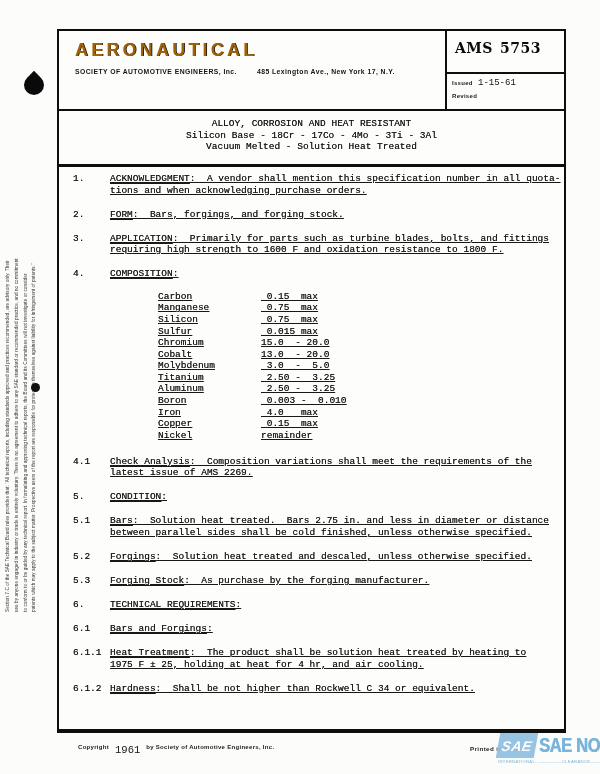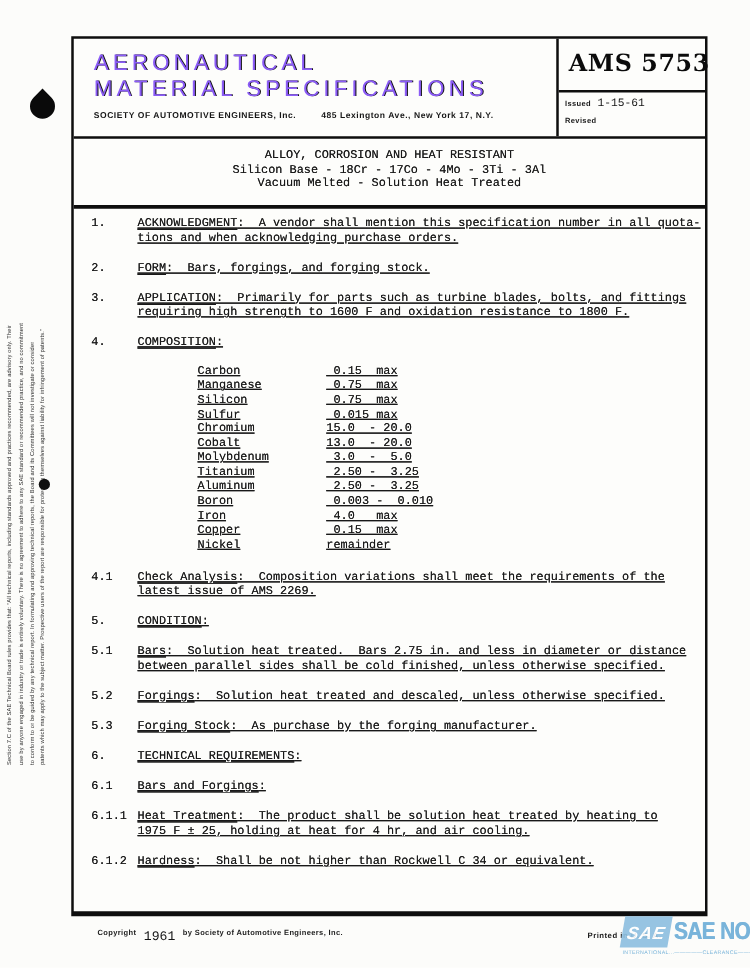--- a/index.html
+++ b/index.html
@@ -24,32 +24,32 @@
   }
   
   .doc-box{
     position:absolute; left:57px; top:29px; width:509px; height:704px;
     box-sizing:border-box; background:#fdfdfb;
     border:2.5px solid #0e0e0e; border-bottom-width:4px;
   }
   .doc-header{display:flex; height:78px; border-bottom:2.5px solid #0e0e0e;}
   .header-left{flex:1; padding:9px 0 0 16px; overflow:hidden;}
   .masthead-line{
-    font-weight:normal; font-size:18px; line-height:21px; letter-spacing:3.2px;
-    color:#8b5cf6; text-shadow:0.7px 0 0 #0c0c0c; white-space:nowrap;
+    font-weight:bold; font-size:18px; line-height:21px; letter-spacing:3.2px;
+    color:#a16207; text-shadow:0.7px 0 0 #0c0c0c; white-space:nowrap;
   }
   .society-line{
     margin-top:7px; font-weight:bold; font-size:6.8px; letter-spacing:0.45px;
     color:#151515; white-space:nowrap;
   }
   .society-address{margin-left:20px;}
   .header-right{width:117px; border-left:2.5px solid #0e0e0e; display:flex; flex-direction:column;}
   .ams-box{
     box-sizing:border-box; height:43px; border-bottom:2.5px solid #0e0e0e;
-    font-family:"DejaVu Serif", serif; font-weight:bold; font-size:19px;
+    font-family:"DejaVu Serif", serif; font-weight:bold; font-size:14px;
     padding:9px 0 0 8px; letter-spacing:0.5px; color:#0b0b0b; white-space:nowrap;
   }
   .ams-number{margin-left:7px;}
   .issue-box{flex:1; padding:3px 0 0 5px;}
   .issue-row{display:flex; align-items:baseline; line-height:13px;}
   .issue-label{font-weight:bold; font-size:6px; letter-spacing:0.3px; width:26px; color:#1a1a1a;}
   .issue-value{font-family:"Liberation Mono", monospace; font-size:9px; color:#141414;}
   
   .title-block{
     box-sizing:border-box; height:56px; border-bottom:3px solid #0e0e0e;
@@ -104,21 +104,20 @@
       <div class="mline">patents which may apply to the subject matter. Prospective users of the report are responsible for protecting themselves against liability for infringement of patents.”</div>
     </div>
   <div class="ink-blob"></div>
   <div class="ink-dot"></div>
 
   <div class="doc-box">
 
     <div class="doc-header">
       <div class="header-left">
         <div class="masthead-line">AERONAUTICAL</div>
-        <div class="masthead-line">MATERIAL SPECIFICATIONS</div>
         <div class="society-line">
           <span>SOCIETY OF AUTOMOTIVE ENGINEERS, Inc.</span><span class="society-address">485 Lexington Ave.,  New York 17, N.Y.</span>
         </div>
       </div>
       <div class="header-right">
         <div class="ams-box">
           <span>AMS</span><span class="ams-number">5753</span>
         </div>
         <div class="issue-box">
           <div class="issue-row">

